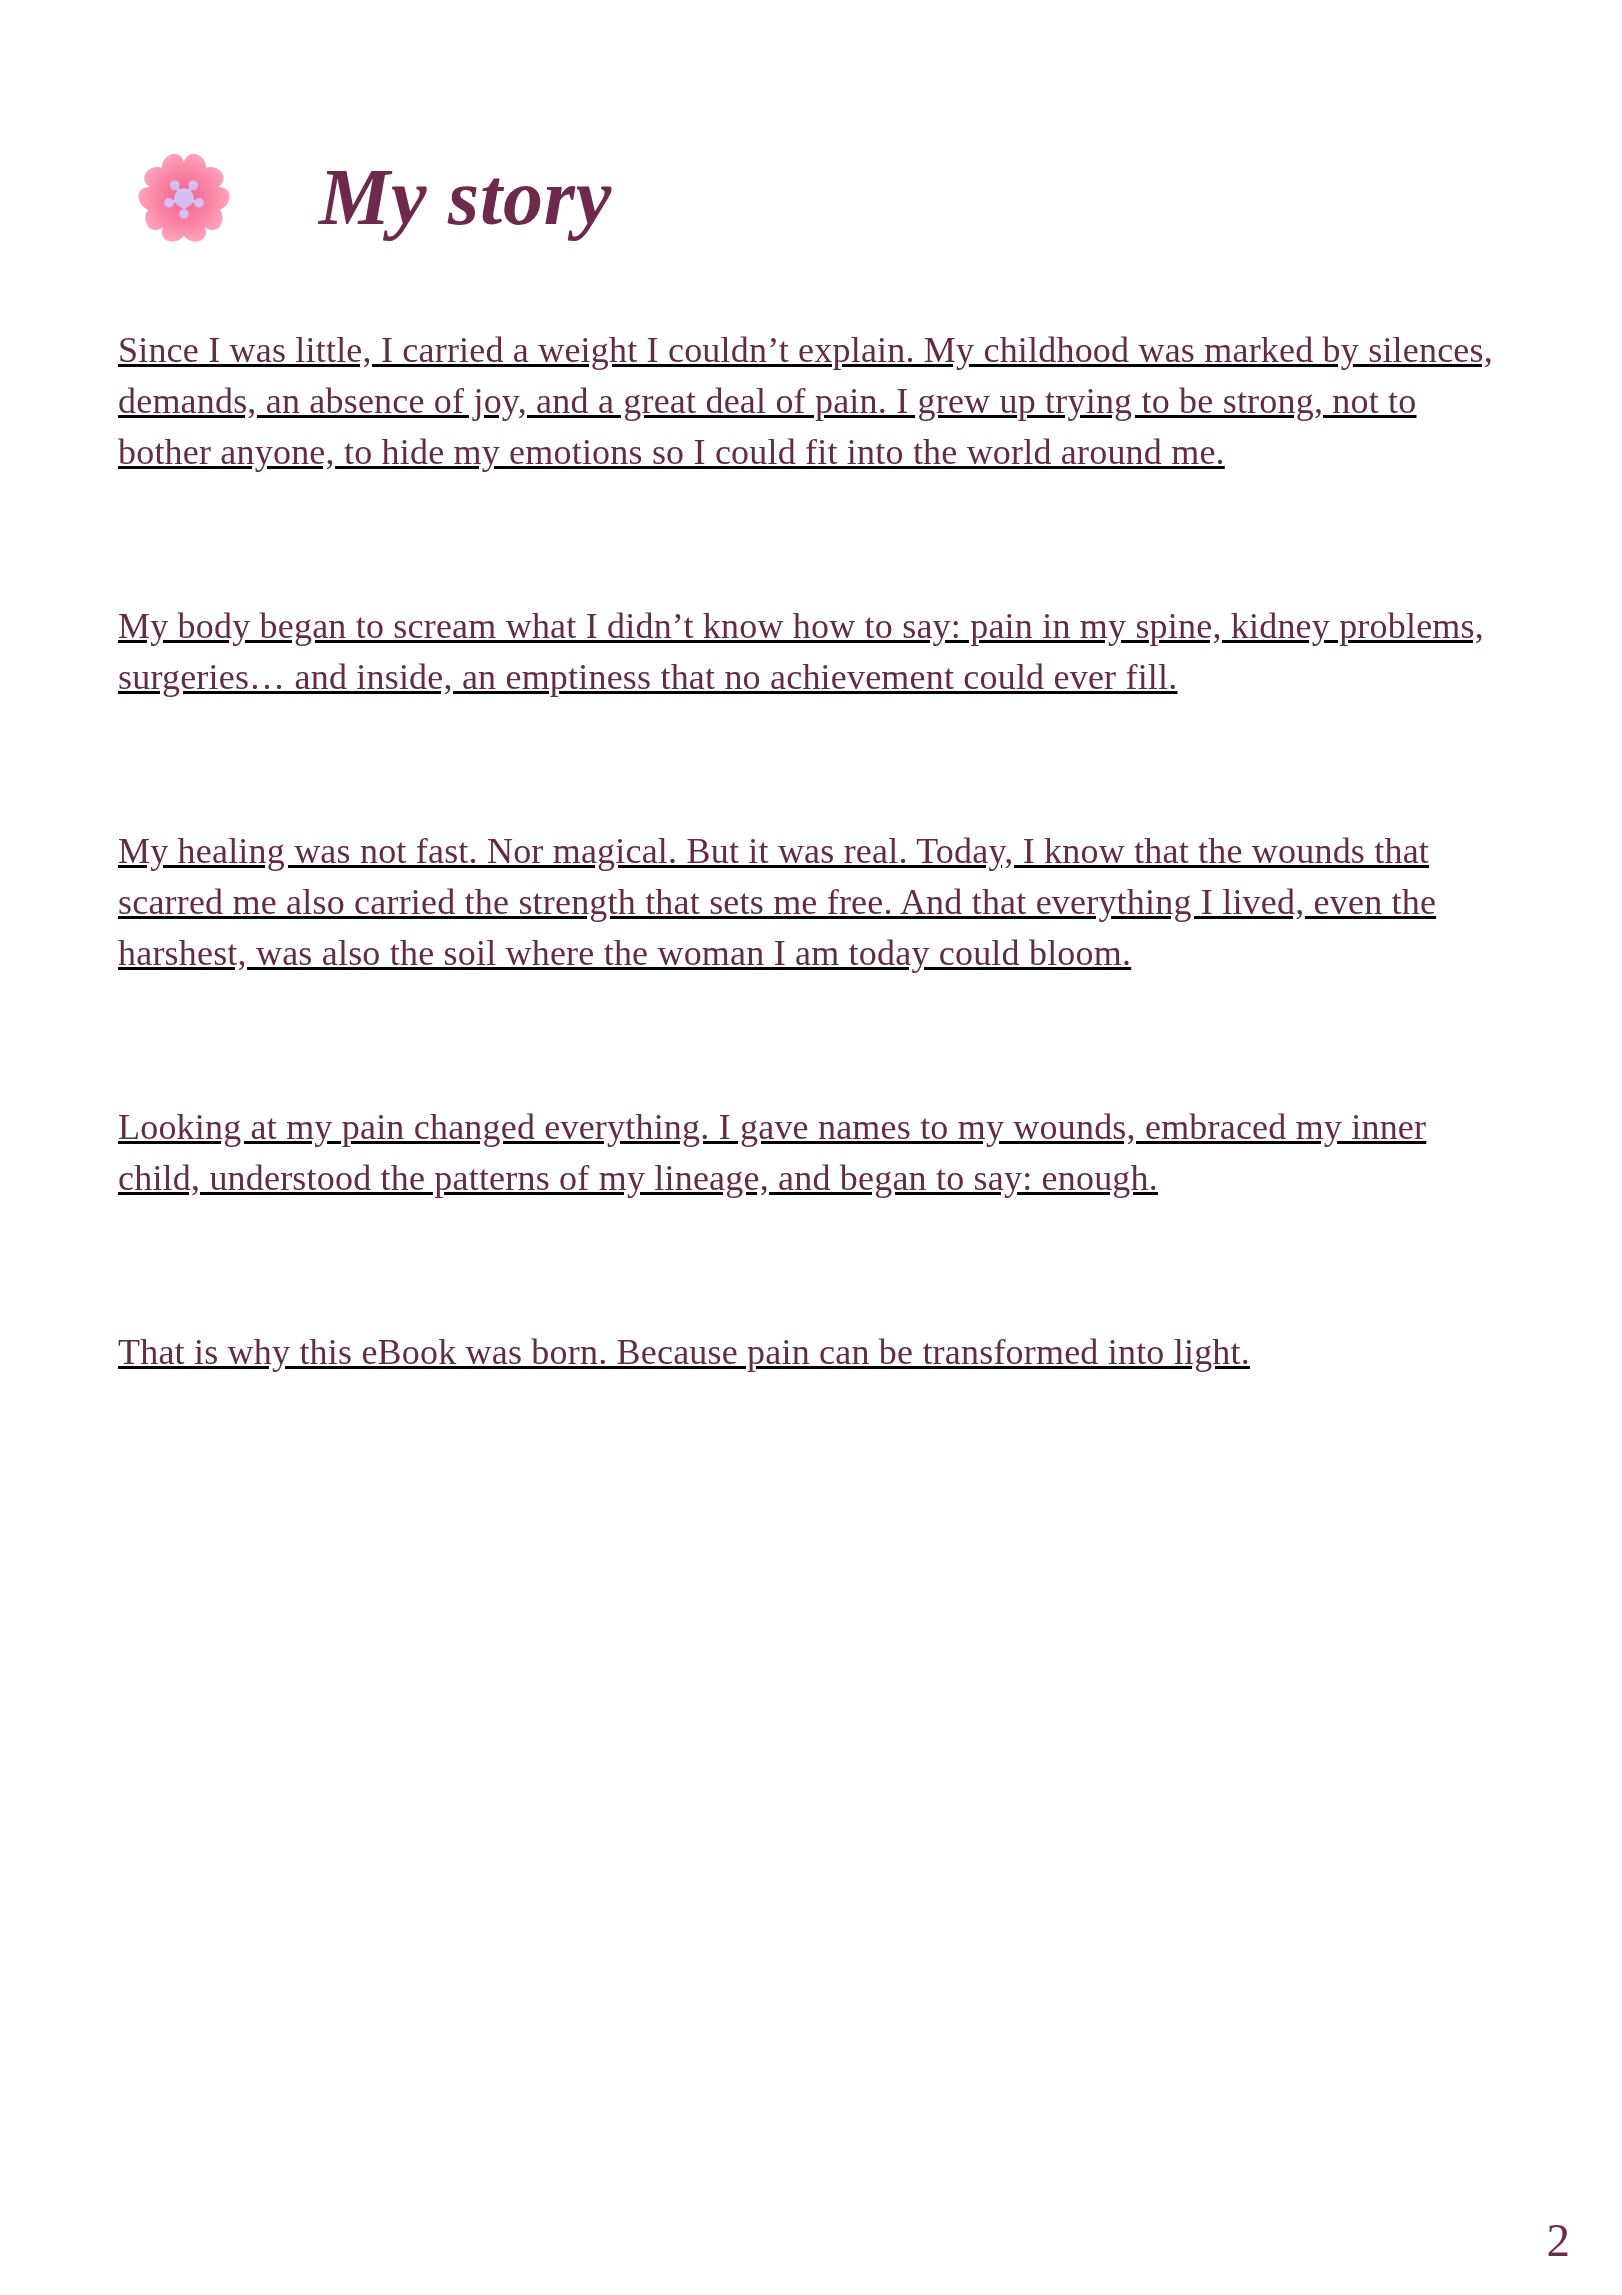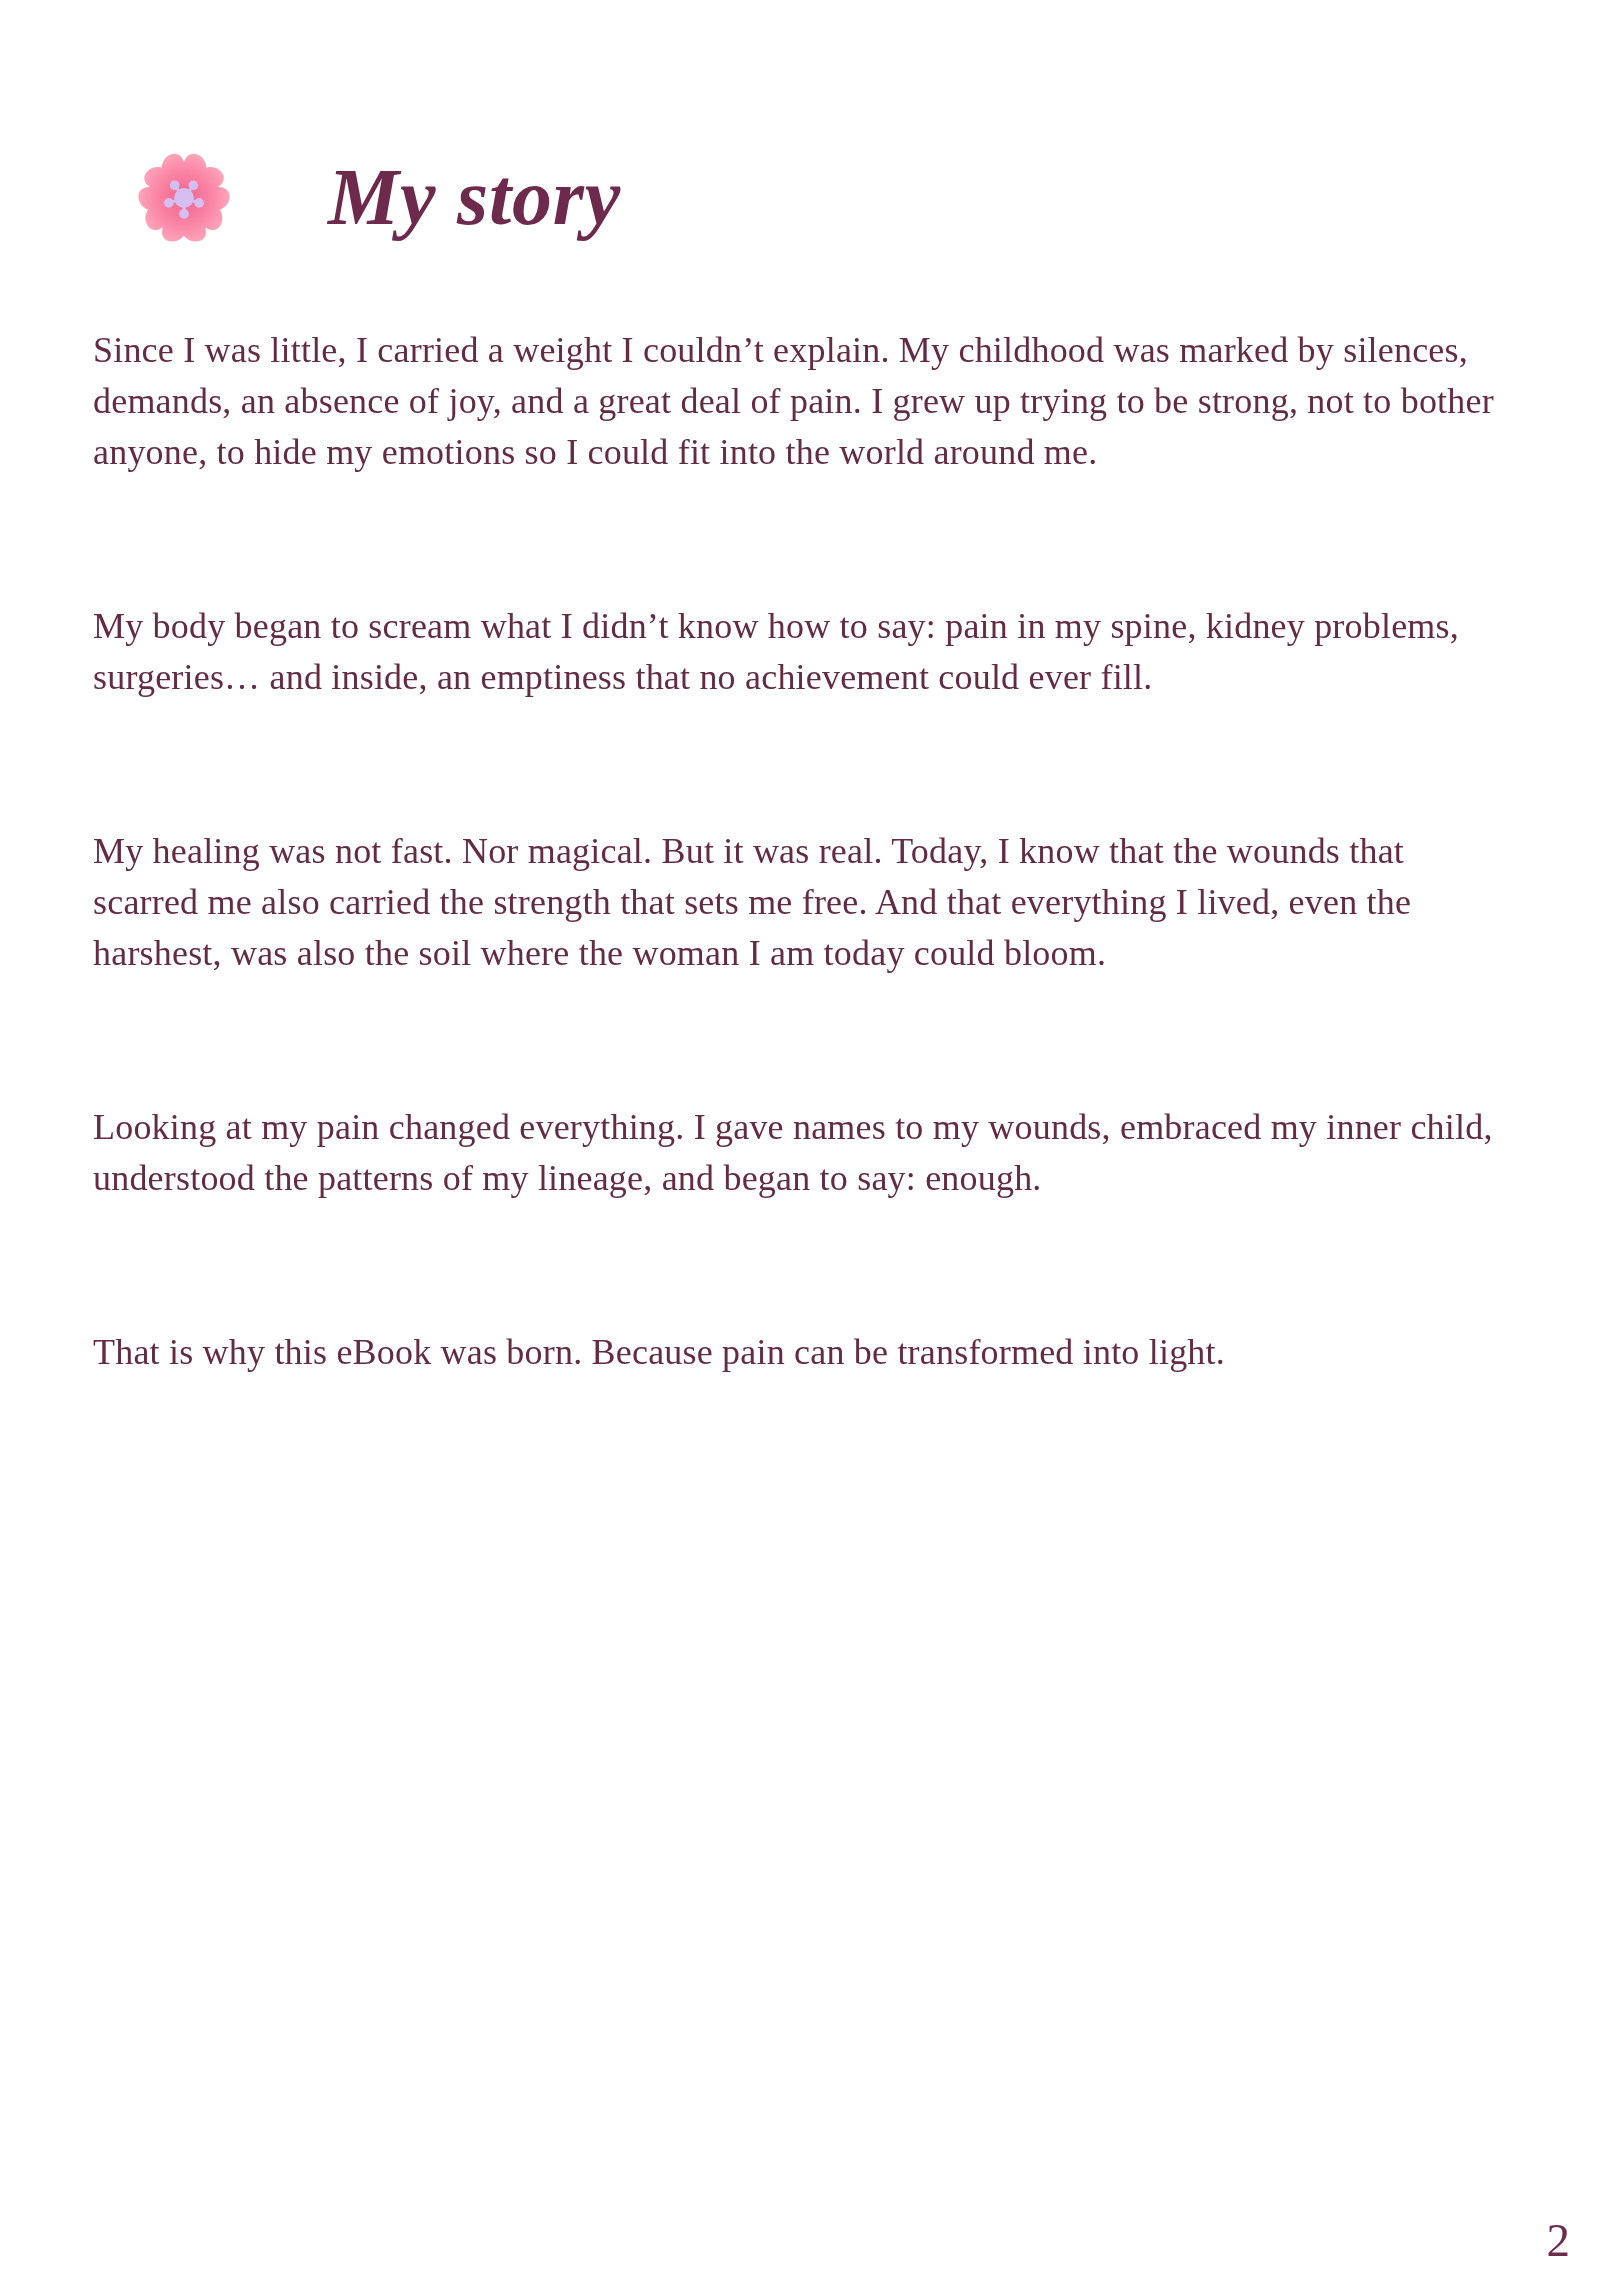--- a/index.html
+++ b/index.html
@@ -20,31 +20,32 @@
     align-items: center;
     margin: 142px 129px 0 129px;
     gap: 77px;
   }
   .flower {
     width: 110px;
     height: 110px;
     flex: 0 0 auto;
   }
   .title {
-    margin: 12px;
+    margin: 3px;
     font-family: "Liberation Serif", serif;
     font-style: italic;
     font-weight: bold;
     font-size: 80px;
     line-height: 1;
     color: #6d2a4d;
     letter-spacing: 0.8px;
   }
   .content {
-    margin: 73px 125px 0 93px;
+    margin: 73px 125px 0 118px;
+    text-decoration: underline;
   }
   .content p {
     margin: 0 0 123px 0;
     font-size: 36px;
     line-height: 51px;
     color: #642c43;
     letter-spacing: 0.2px;
   }
   .page-number {
     position: absolute;

